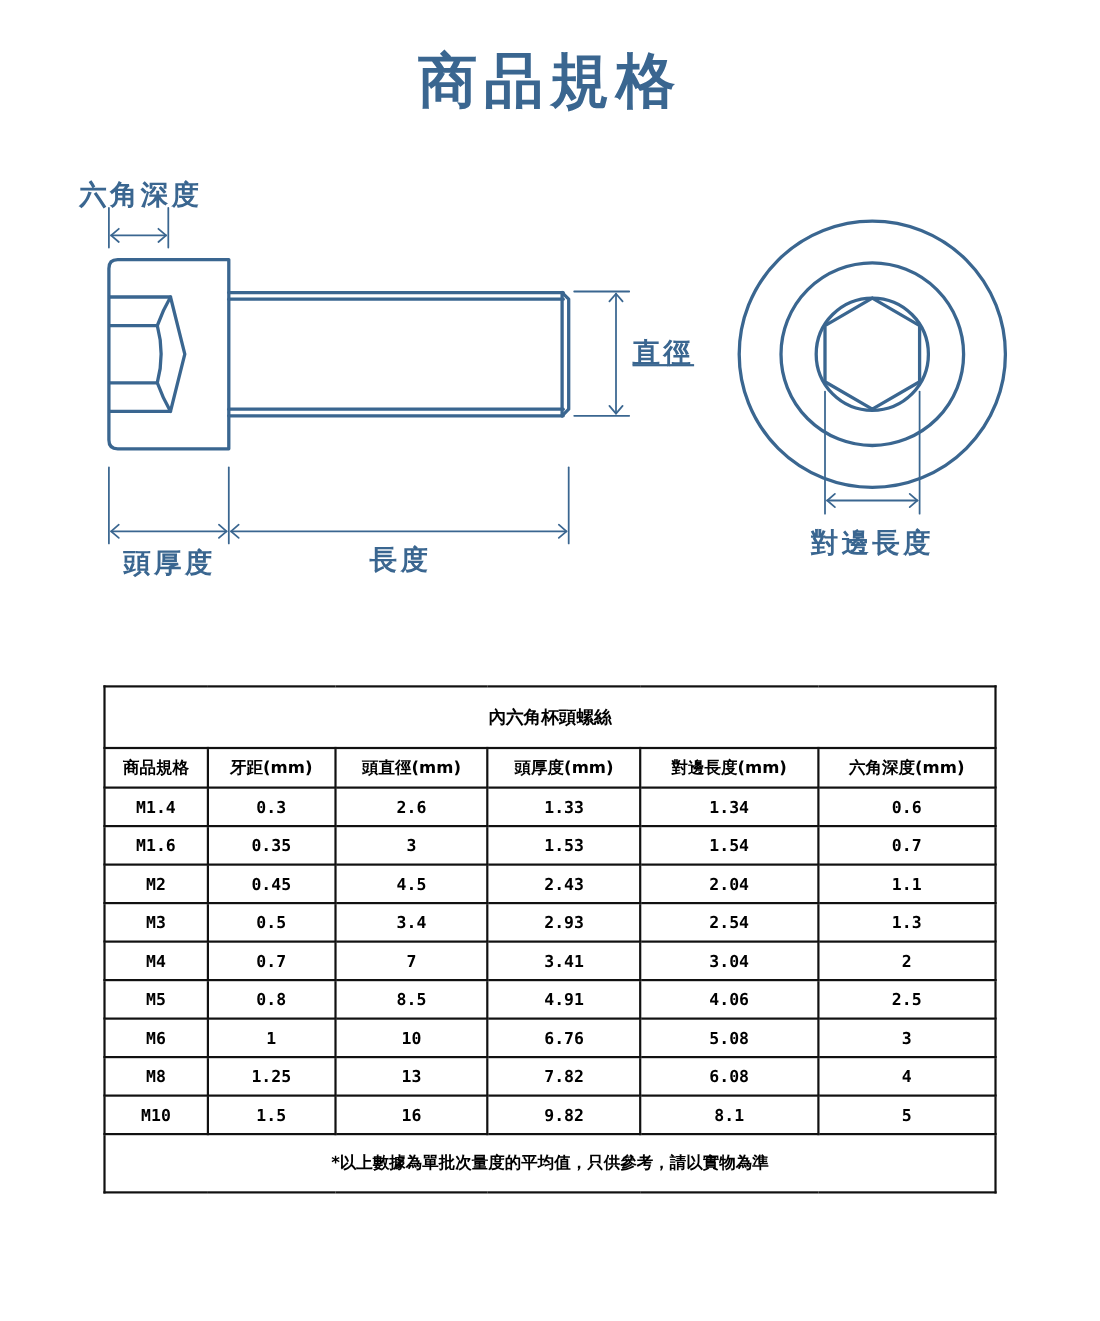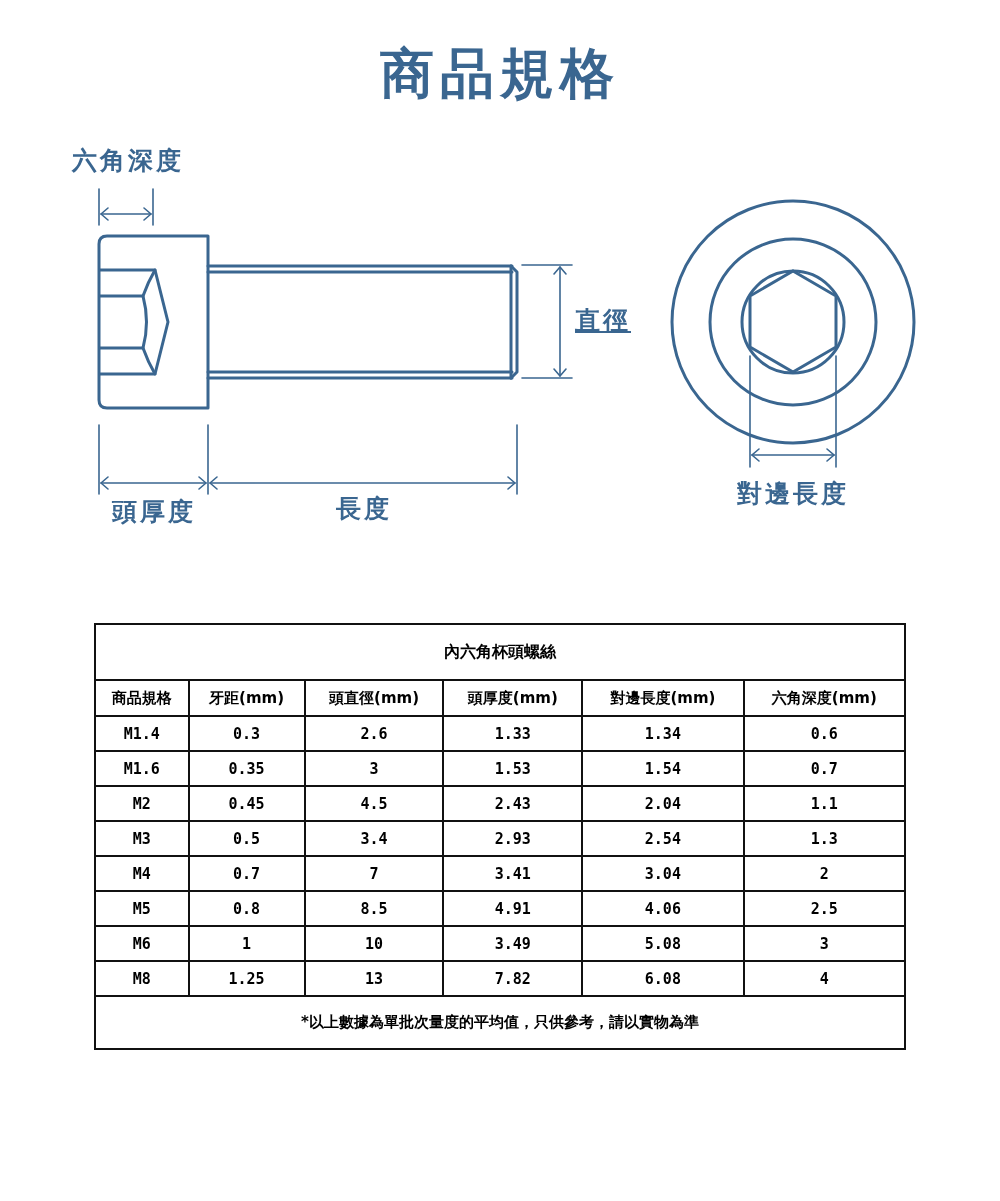--- a/index.html
+++ b/index.html
@@ -80,21 +80,21 @@
   </g>
   <g stroke="#3a6690" fill="none" stroke-width="1.6" stroke-linecap="round">
     <line x1="750" y1="356" x2="750" y2="467"></line>
     <line x1="836" y1="356" x2="836" y2="467"></line>
     <line x1="752" y1="455" x2="834" y2="455"></line>
     <polyline points="759,449 752,455 759,461"></polyline>
     <polyline points="827,449 834,455 827,461"></polyline>
   </g>
 </svg>
 
-<div class="dlabel" style="left:72px; top:144px;">六角深度</div>
+<div class="dlabel" style="left:72px; top:160px;">六角深度</div>
 <div class="dlabel" style="left:575px; top:304px;text-decoration:underline;">直徑</div>
 <div class="dlabel" style="left:112px; top:495px;">頭厚度</div>
 <div class="dlabel" style="left:336px; top:492px;">長度</div>
 <div class="dlabel" style="left:737px; top:477px;">對邊長度</div>
 
 <table class="spec">
   <tbody>
       <tr>
     <td colspan="6" class="caption-cell">內六角杯頭螺絲</td>
   </tr>
@@ -153,31 +153,39 @@
         <td>0.8</td>
         <td>8.5</td>
         <td>4.91</td>
         <td>4.06</td>
         <td>2.5</td>
       </tr>
       <tr>
         <td>M6</td>
         <td>1</td>
         <td>10</td>
-        <td>3.49</td>
+        <td>6.76</td>
         <td>5.08</td>
         <td>3</td>
       </tr>
       <tr>
         <td>M8</td>
         <td>1.25</td>
         <td>13</td>
         <td>7.82</td>
         <td>6.08</td>
         <td>4</td>
       </tr>
+      <tr>
+        <td>M10</td>
+        <td>1.5</td>
+        <td>16</td>
+        <td>9.82</td>
+        <td>8.1</td>
+        <td>5</td>
+      </tr>
     </tbody>
     <tbody>
       <tr>
     <td colspan="6" class="note-cell">*以上數據為單批次量度的平均值，只供參考，請以實物為準</td>
   </tr>
 </tbody>
   </table>
 
 </body></html>

